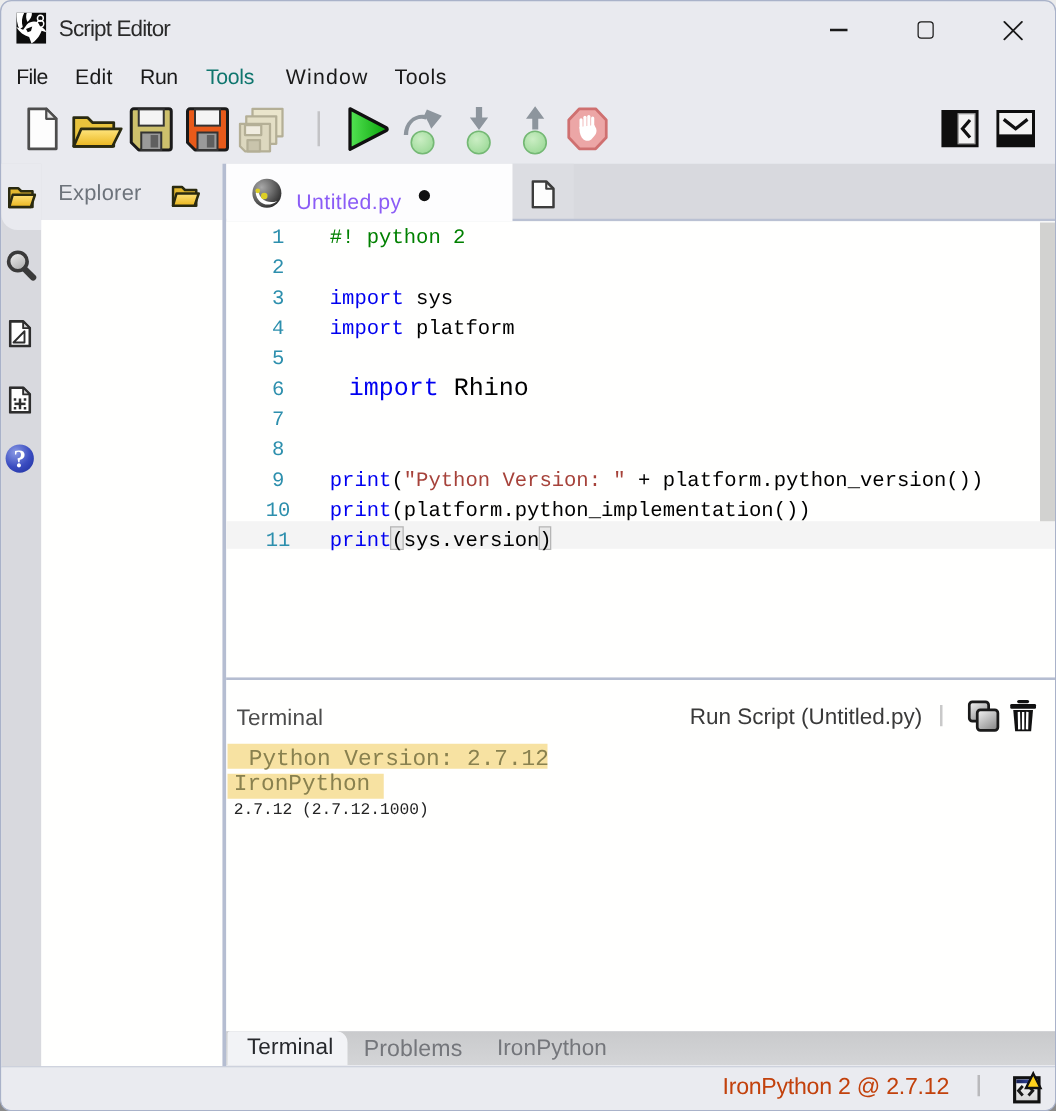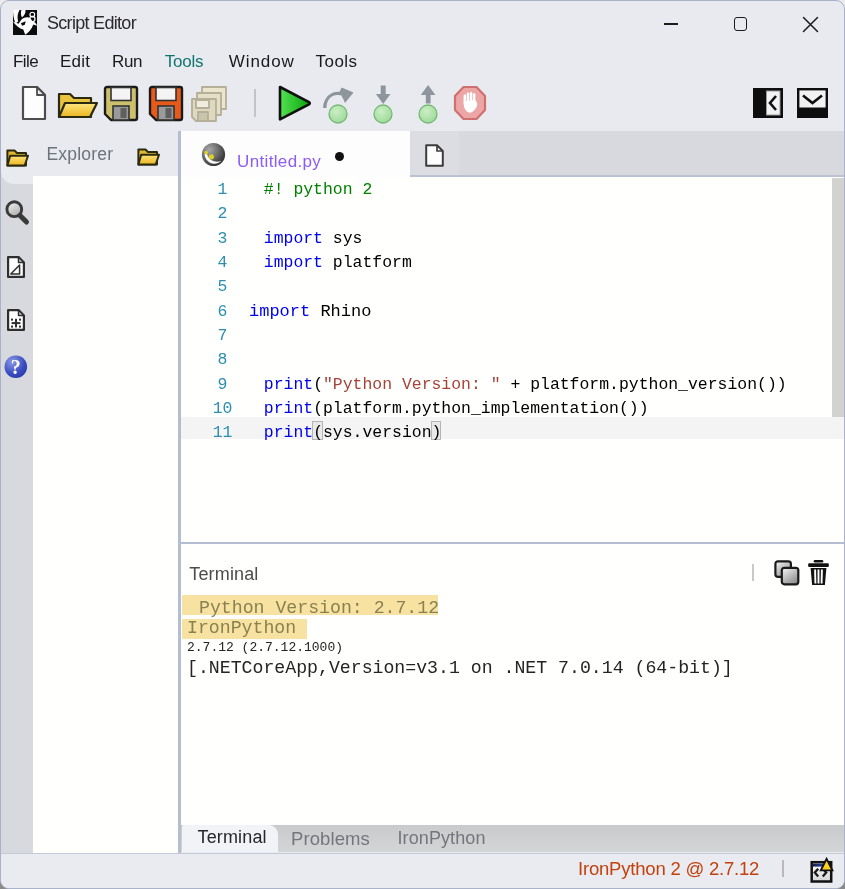--- a/index.html
+++ b/index.html
@@ -212,28 +212,29 @@
     <div class="abs mono" style="left:191.5px;top:276.26px;width:60px;text-align:center;height:20px;line-height:20px;font-size:16.46px;color:#2d8fad">5</div>
     <div class="abs mono" style="left:191.5px;top:300.60px;width:60px;text-align:center;height:20px;line-height:20px;font-size:16.46px;color:#2d8fad">6</div>
     <div class="abs mono" style="left:191.5px;top:324.94px;width:60px;text-align:center;height:20px;line-height:20px;font-size:16.46px;color:#2d8fad">7</div>
     <div class="abs mono" style="left:191.5px;top:349.28px;width:60px;text-align:center;height:20px;line-height:20px;font-size:16.46px;color:#2d8fad">8</div>
     <div class="abs mono" style="left:191.5px;top:373.62px;width:60px;text-align:center;height:20px;line-height:20px;font-size:16.46px;color:#2d8fad">9</div>
     <div class="abs mono" style="left:191.5px;top:397.96px;width:60px;text-align:center;height:20px;line-height:20px;font-size:16.46px;color:#2d8fad">10</div>
     <div class="abs mono" style="left:191.5px;top:422.30px;width:60px;text-align:center;height:20px;line-height:20px;font-size:16.46px;color:#2d8fad">11</div>
     <div class="abs mono" style="left:262.8px;top:178.90px;height:20px;line-height:20px;font-size:16.46px"><span style="color:#008000">#! python 2</span></div>
     <div class="abs mono" style="left:262.8px;top:227.58px;height:20px;line-height:20px;font-size:16.46px"><span style="color:#0000f0">import</span> sys</div>
     <div class="abs mono" style="left:262.8px;top:251.92px;height:20px;line-height:20px;font-size:16.46px"><span style="color:#0000f0">import</span> platform</div>
-    <div class="abs mono" style="left:248px;top:300.60px;height:20px;line-height:20px;font-size:17px"><span style="color:#0000f0">import</span> Rhino</div>
+    <div class="abs mono" style="left:278px;top:300.60px;height:20px;line-height:20px;font-size:20px"><span style="color:#0000f0">import</span> Rhino</div>
     <div class="abs mono" style="left:262.8px;top:373.62px;height:20px;line-height:20px;font-size:16.46px"><span style="color:#0000f0">print</span>(<span style="color:#a6423a">"Python Version: "</span> + platform.python_version())</div>
     <div class="abs mono" style="left:262.8px;top:422.30px;height:20px;line-height:20px;font-size:16.46px"><span style="color:#0000f0">print</span>(sys.version)</div>
     <div class="abs mono" style="left:262.8px;top:397.96px;height:20px;line-height:20px;font-size:16.46px"><span style="color:#0000f0">print</span>(platform.python_implementation())</div>
     <div class="abs" style="left:831px;top:177px;width:12.8px;height:239px;background:#d2d2d0"></div>
     <div class="abs" style="left:179.6px;top:540.6px;width:665.4px;height:2.6px;background:#b5bdd1"></div>
     <div class="abs" style="left:179.6px;top:543.2px;width:665.4px;height:280.6px;background:#fffffe"></div>
     <div class="abs" style="left:188.3px;top:563px;font-size:18px;letter-spacing:0.15px;color:#4c4c4c">Terminal</div>
+    <div class="abs" style="left:550.8px;top:562px;font-size:18px;letter-spacing:0px;color:#3a3a3a">Run Script (Untitled.py)</div>
     <div class="abs" style="left:751px;top:563px;width:1.6px;height:17px;background:#c9c9c9"></div>
     <svg class="abs" style="left:773px;top:559px" width="26" height="26" viewBox="0 0 26 26">
 <defs>
         <linearGradient id="cg" x1="0" y1="0" x2="0.7" y2="1">
 <stop offset="0" stop-color="#f6f6f6"></stop>
           <stop offset="1" stop-color="#8f8f8f"></stop>
         </linearGradient>
       </defs>
 <rect x="1.4" y="1.4" width="15.5" height="15.5" rx="2.5" fill="url(#cg)" stroke="#1a1a1a" stroke-width="2.2"></rect>
 <rect x="7.8" y="7.8" width="16.5" height="16.5" rx="2.5" fill="url(#cg)" stroke="#1a1a1a" stroke-width="2.2"></rect>
@@ -244,21 +245,20 @@
 <path d="M3.6,9 L19.4,9 L17.9,26 L5.1,26 Z" fill="#111"></path>
 <g stroke="#fff" stroke-width="1.9">
 <path d="M8.1,10.5 L8.4,24.5 M11.5,10.5 L11.5,24.5 M14.9,10.5 L14.6,24.5"></path>
 </g>
     </svg>
     <div class="abs" style="left:180.5px;top:593.6px;width:256.5px;height:20.6px;background:#f7e2a2"></div>
     <div class="abs" style="left:180.5px;top:617.5px;width:125.5px;height:20.6px;background:#f7e2a2"></div>
     <div class="abs mono" style="left:198px;top:597.45px;height:20px;line-height:20px;font-size:18.2px;color:#89814f">Python Version: 2.7.12</div>
     <div class="abs mono" style="left:186.0px;top:617.22px;height:20px;line-height:20px;font-size:18.2px;color:#89814f">IronPython</div>
     <div class="abs mono" style="left:186.0px;top:636.99px;height:20px;line-height:20px;font-size:13px;color:#242424">2.7.12 (2.7.12.1000)</div>
-    <div class="abs mono" style="left:186.0px;top:656.76px;height:20px;line-height:20px;font-size:18.2px;color:#242424">[.NETCoreApp,Version=v3.1 on .NET 7.0.14 (64-bit)]</div>
     <div class="abs" style="left:179.6px;top:823.8px;width:665.4px;height:27.7px;background:linear-gradient(#c9cacc,#d4d5d7)"></div>
     <div class="abs" style="left:181.4px;top:823.8px;width:96px;height:27.7px;background:#f2f3f6;border-radius:2px 9px 0 0"></div>
     <div class="abs" style="left:196.5px;top:826px;font-size:18px;letter-spacing:0.15px;color:#26282c">Terminal</div>
     <div class="abs" style="left:290px;top:826.5px;font-size:18.5px;letter-spacing:0.1px;color:#74767b">Problems</div>
     <div class="abs" style="left:396.5px;top:826.5px;font-size:18px;letter-spacing:0.1px;color:#74767b">IronPython</div>
     <div class="abs" style="left:0;top:851.5px;width:845px;height:1.8px;background:#c5cad8"></div>
     <div class="abs" style="left:0;top:853.3px;width:845px;height:35.7px;background:#eaebf0"></div>
     <div class="abs" style="left:577px;top:857px;font-size:18.5px;letter-spacing:-0.2px;color:#c2410c">IronPython 2 @ 2.7.12</div>
     <div class="abs" style="left:781px;top:859px;width:2px;height:17px;background:#b9b9bc"></div>
     <svg class="abs" style="left:805px;top:855px" width="30" height="30" viewBox="0 0 30 30">

